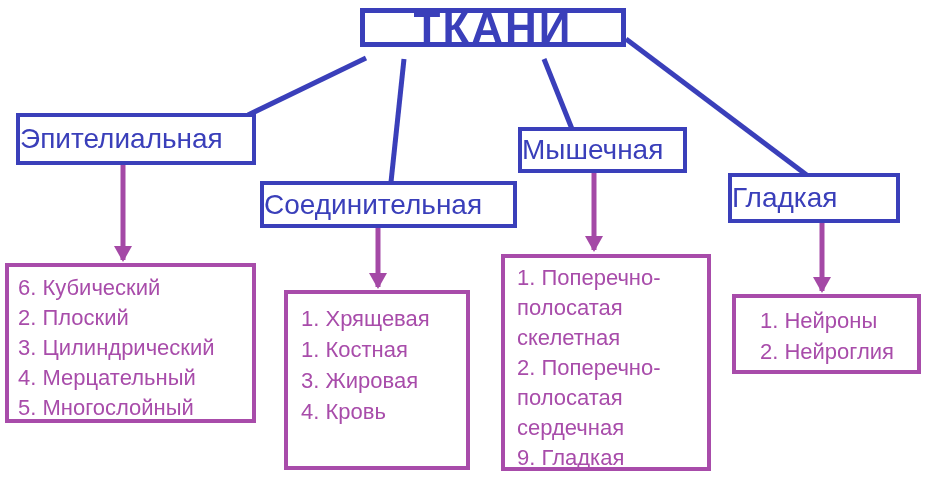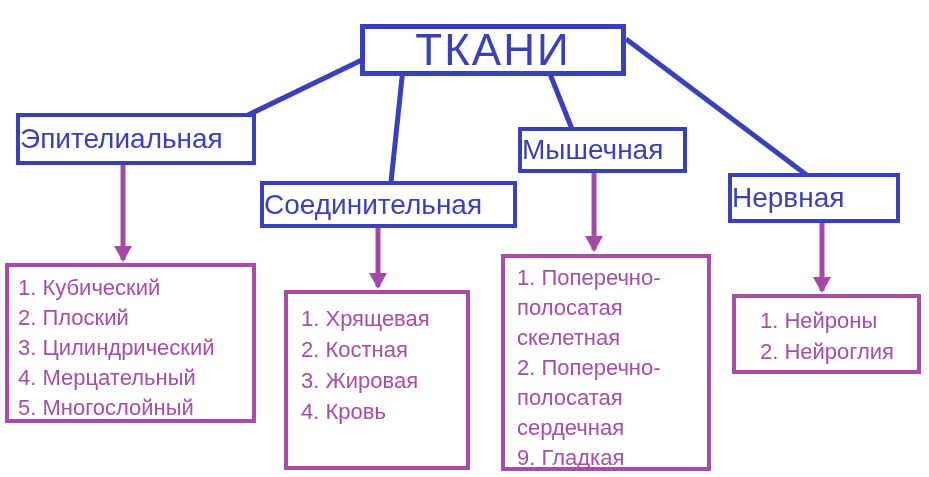--- a/index.html
+++ b/index.html
@@ -64,51 +64,51 @@
     <line x1="404" y1="59" x2="391" y2="182" stroke="#3a3fba" stroke-width="5"></line>
     <line x1="544" y1="59" x2="572" y2="129" stroke="#3a3fba" stroke-width="5"></line>
     <line x1="626" y1="39" x2="808" y2="176" stroke="#3a3fba" stroke-width="5"></line>
 
     <line x1="123" y1="165" x2="123" y2="260" stroke="#a449a6" stroke-width="5" marker-end="url(#arrowhead)"></line>
     <line x1="378" y1="227" x2="378" y2="287" stroke="#a449a6" stroke-width="5" marker-end="url(#arrowhead)"></line>
     <line x1="594" y1="173" x2="594" y2="250" stroke="#a449a6" stroke-width="5" marker-end="url(#arrowhead)"></line>
     <line x1="822" y1="223" x2="822" y2="291" stroke="#a449a6" stroke-width="5" marker-end="url(#arrowhead)"></line>
   </svg>
 
-  <div class="box title-box" style="left:360px; top:24px; width:266px; height:52px;">
+  <div class="box title-box" style="left:360px; top:8px; width:266px; height:39px;font-weight:bold;">
     <span>ТКАНИ</span>
   </div>
 
   <div class="box type-box" style="left:16px; top:113px; width:240px; height:52px;">
     <span>Эпителиальная</span>
   </div>
 
   <div class="box type-box" style="left:260px; top:181px; width:257px; height:47px;">
     <span>Соединительная</span>
   </div>
 
   <div class="box type-box" style="left:518px; top:127px; width:169px; height:46px;">
     <span>Мышечная</span>
   </div>
 
   <div class="box type-box" style="left:728px; top:173px; width:172px; height:50px;">
-    <span>Нервная</span>
+    <span>Гладкая</span>
   </div>
 
   <div class="box list-box" style="left:5px; top:263px; width:251px; height:160px; padding:6px 4px 0 9px;">
-    <div class="list-item">1. Кубический</div>
+    <div class="list-item">6. Кубический</div>
     <div class="list-item">2. Плоский</div>
     <div class="list-item">3. Цилиндрический</div>
     <div class="list-item">4. Мерцательный</div>
     <div class="list-item">5. Многослойный</div>
   </div>
 
   <div class="box list-box" style="left:284px; top:290px; width:186px; height:180px; padding:9px 4px 0 13px; line-height:31px;">
     <div class="list-item">1. Хрящевая</div>
-    <div class="list-item">2. Костная</div>
+    <div class="list-item">1. Костная</div>
     <div class="list-item">3. Жировая</div>
     <div class="list-item">4. Кровь</div>
   </div>
 
   <div class="box list-box" style="left:501px; top:254px; width:210px; height:217px; padding:5px 18px 0 12px; line-height:30px;">
     <div class="list-item">1. Поперечно-полосатая скелетная</div>
     <div class="list-item">2. Поперечно-полосатая сердечная</div>
     <div class="list-item">9. Гладкая</div>
   </div>
 

